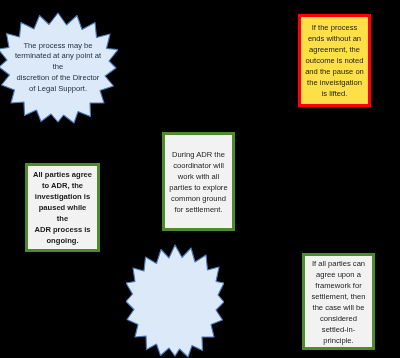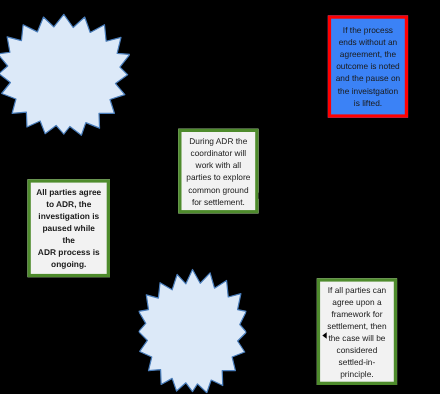--- a/index.html
+++ b/index.html
@@ -55,21 +55,21 @@
     font-size: 7.6px;
     line-height: 1.45;
     white-space: pre-line;
     padding: 3px 4px;
   }
   .note.note-green-bold {
     font-weight: bold;
     margin-top: 32px;
   }
   .note.note-red {
-    background: #3b82f6;
+    background: #fde047;
     border: 3px solid #ff0000;
     color: #1b1b1b;
     font-weight: normal;
   }
   .note .note-text {
     display: block;
     width: 100%;
   }
 
   
@@ -89,20 +89,24 @@
 </style>
 </head>
 <body>
 
 <div id="canvas">
 
   <div class="star" style="left:-2px; top:11px; width:120px; height:113px;">
     <svg width="120" height="113" viewBox="0 0 120 113">
       <polygon points="60,2 68.5,14 79,4.5 84,18.5 97,11.5 98.5,26.5 112,23 108.5,37.5 120,38.5 111,50 118,57 107,65 115.5,75 102,79.5 106,92 92,92 92.5,105.5 80,100.5 76,112 65.5,104 60,111 53,103 43,110.5 38.5,99 26.5,104.5 26,91 13,92 16.5,79 3.5,74 11.5,64 1,56 9,49 0,38 11,36.5 8.5,22.5 21.5,26 23,11.5 36,18 41.5,4.5 51,13.5" fill="#dce9f8" stroke="#4a7ebc" stroke-width="1.1" stroke-linejoin="round"></polygon>
     </svg>
+    <div class="star-text">The process may be
+terminated at any point at the
+discretion of the Director
+of Legal Support.</div>
   </div>
 
   <div class="note note-red" style="left:298px; top:14px; width:73px; height:93px;">
     <span class="note-text">If the process
 ends without an
 agreement, the
 outcome is noted
 and the pause on
 the inveistgation
 is lifted.</span>
@@ -112,38 +116,38 @@
     <span class="note-text">All parties agree
 to ADR, the
 investigation is
 paused while the
 ADR process is
 ongoing.</span>
   </div>
   <div class="nub nub-left" style="left:20px; top:175px;"></div>
   <div class="nub nub-right" style="left:100px; top:175px;"></div>
 
-  <div class="note" style="left:162px; top:117px; width:73px; height:77px;">
+  <div class="note" style="left:162px; top:132px; width:73px; height:99px;">
     <span class="note-text">During ADR the
 coordinator will
 work with all
 parties to explore
 common ground
 for settlement.</span>
   </div>
   <div class="nub nub-left" style="left:157px; top:175px;"></div>
   <div class="nub nub-right" style="left:235px; top:175px;"></div>
 
   <div class="star" style="left:126px; top:243px; width:98px; height:115px;">
     <svg width="98" height="115" viewBox="0 0 98 115">
       <polygon points="49,2 56,14.5 65,5 69,19 80,12 81.5,27 93,24 90,38.5 98,40 92,52 98,59 90,67 96.5,77 85,81.5 88,94 76,94 76.5,107.5 66,102.5 62,114 53.5,106 49,113 43,105 34.5,112.5 30.5,101 20.5,106.5 20,93 9,94 12,81.5 1,76.5 8,66.5 0,58.5 6.5,51 0,40 9,38.5 7,25 18,28 19.5,14 30.5,20.5 35,6.5 43,15" fill="#dce9f8" stroke="#4a7ebc" stroke-width="1.1" stroke-linejoin="round"></polygon>
     </svg>
   </div>
 
-  <div class="note" style="left:288px; top:253px; width:73px; height:97px;">
+  <div class="note" style="left:302px; top:253px; width:73px; height:97px;">
     <span class="note-text">If all parties can
 agree upon a
 framework for
 settlement, then
 the case will be
 considered
 settled-in-
 principle.</span>
   </div>
   <div class="nub nub-left" style="left:293px; top:302px;"></div>

